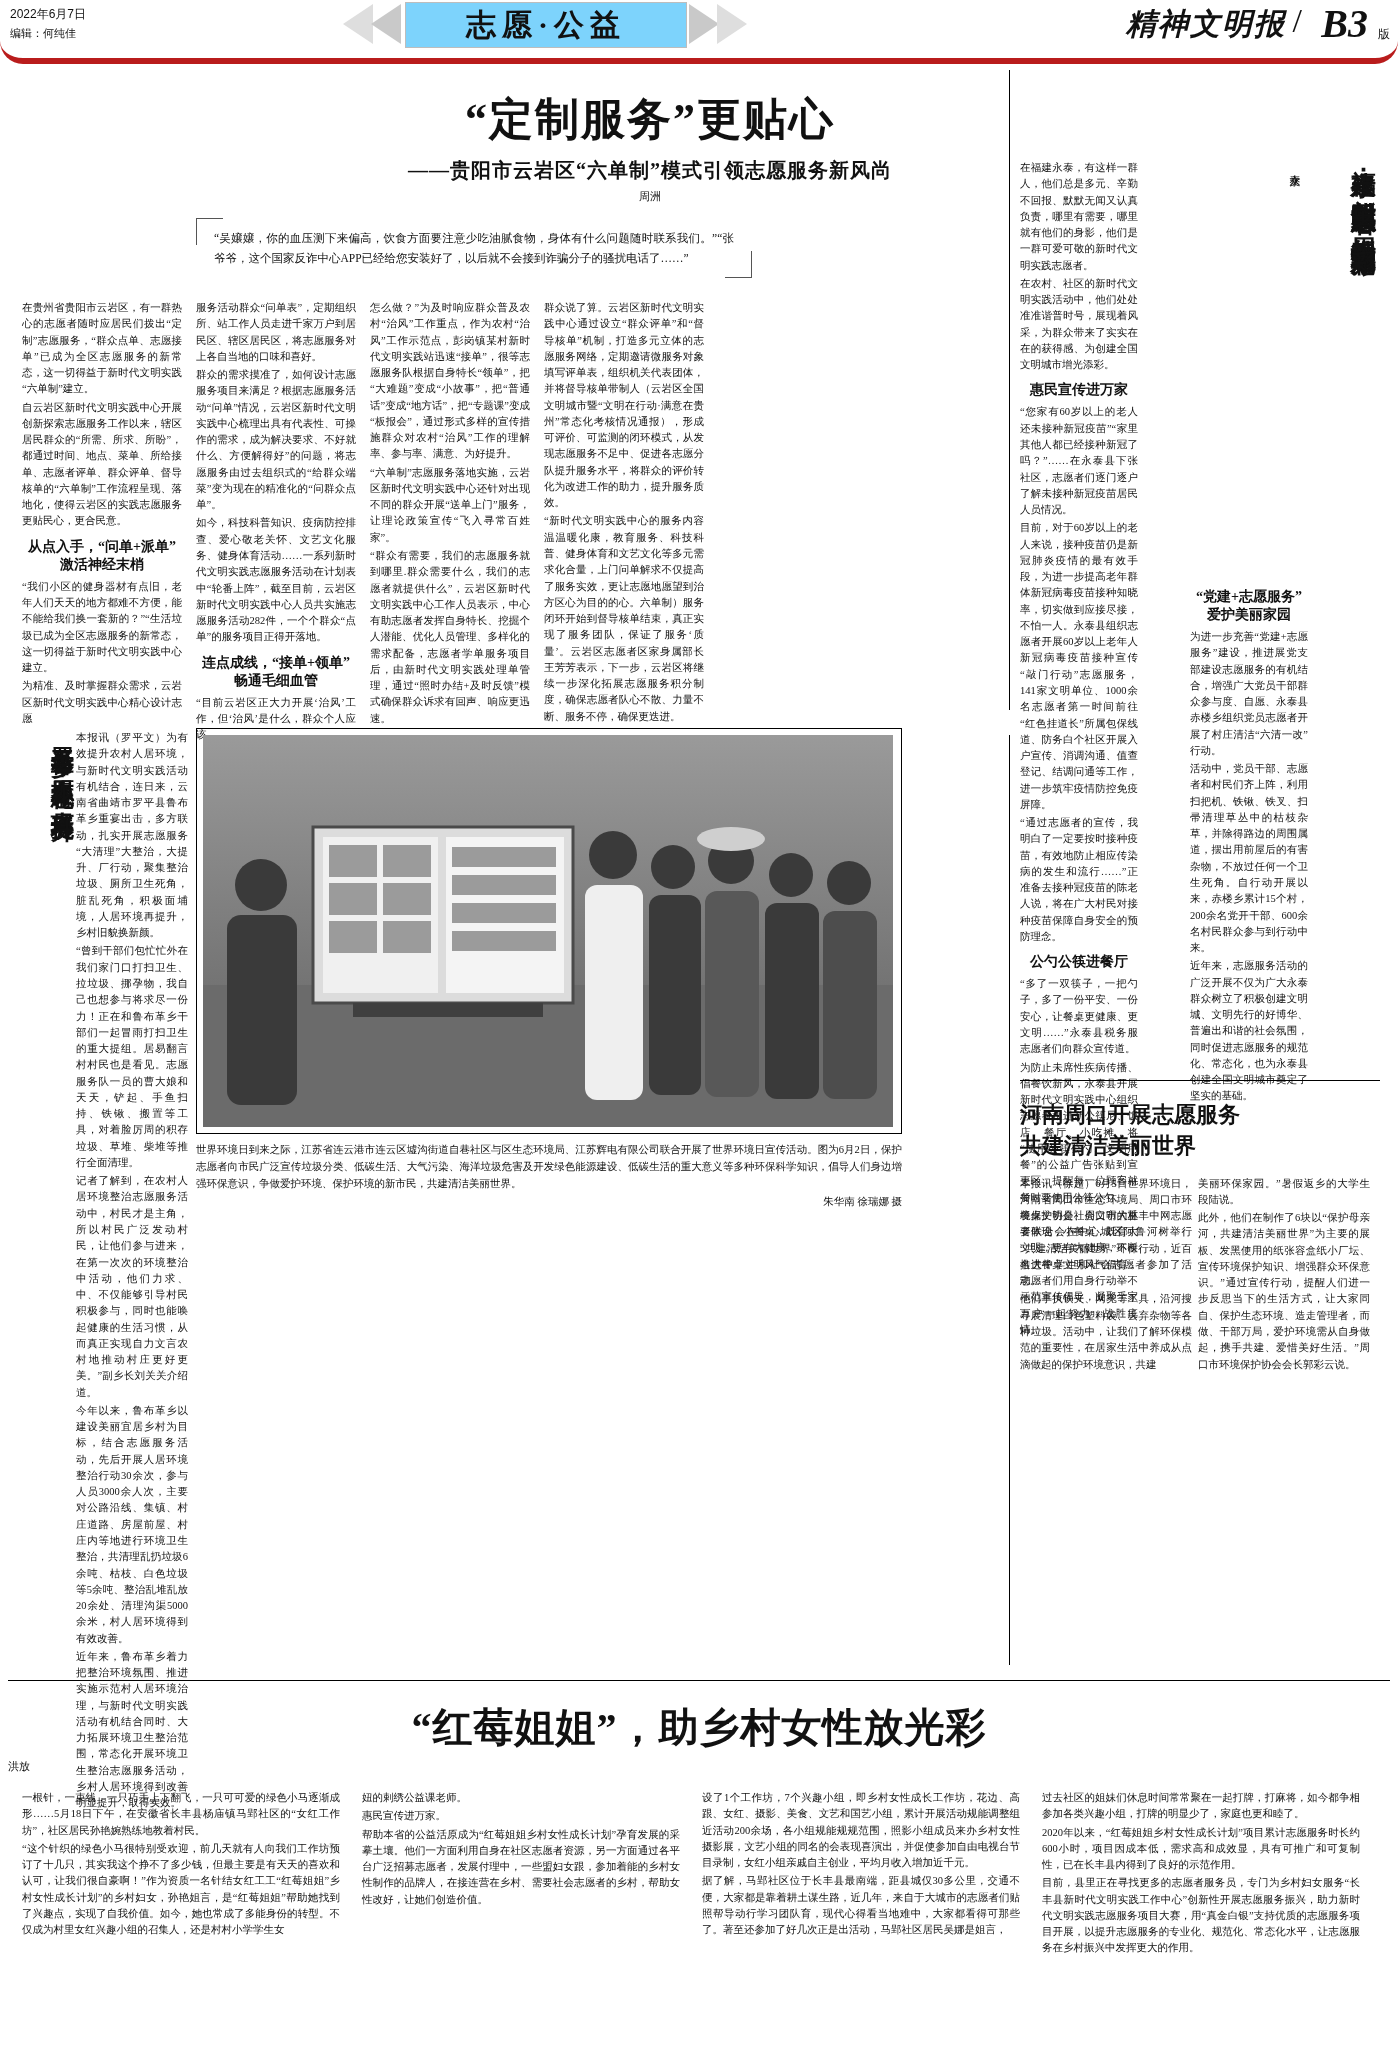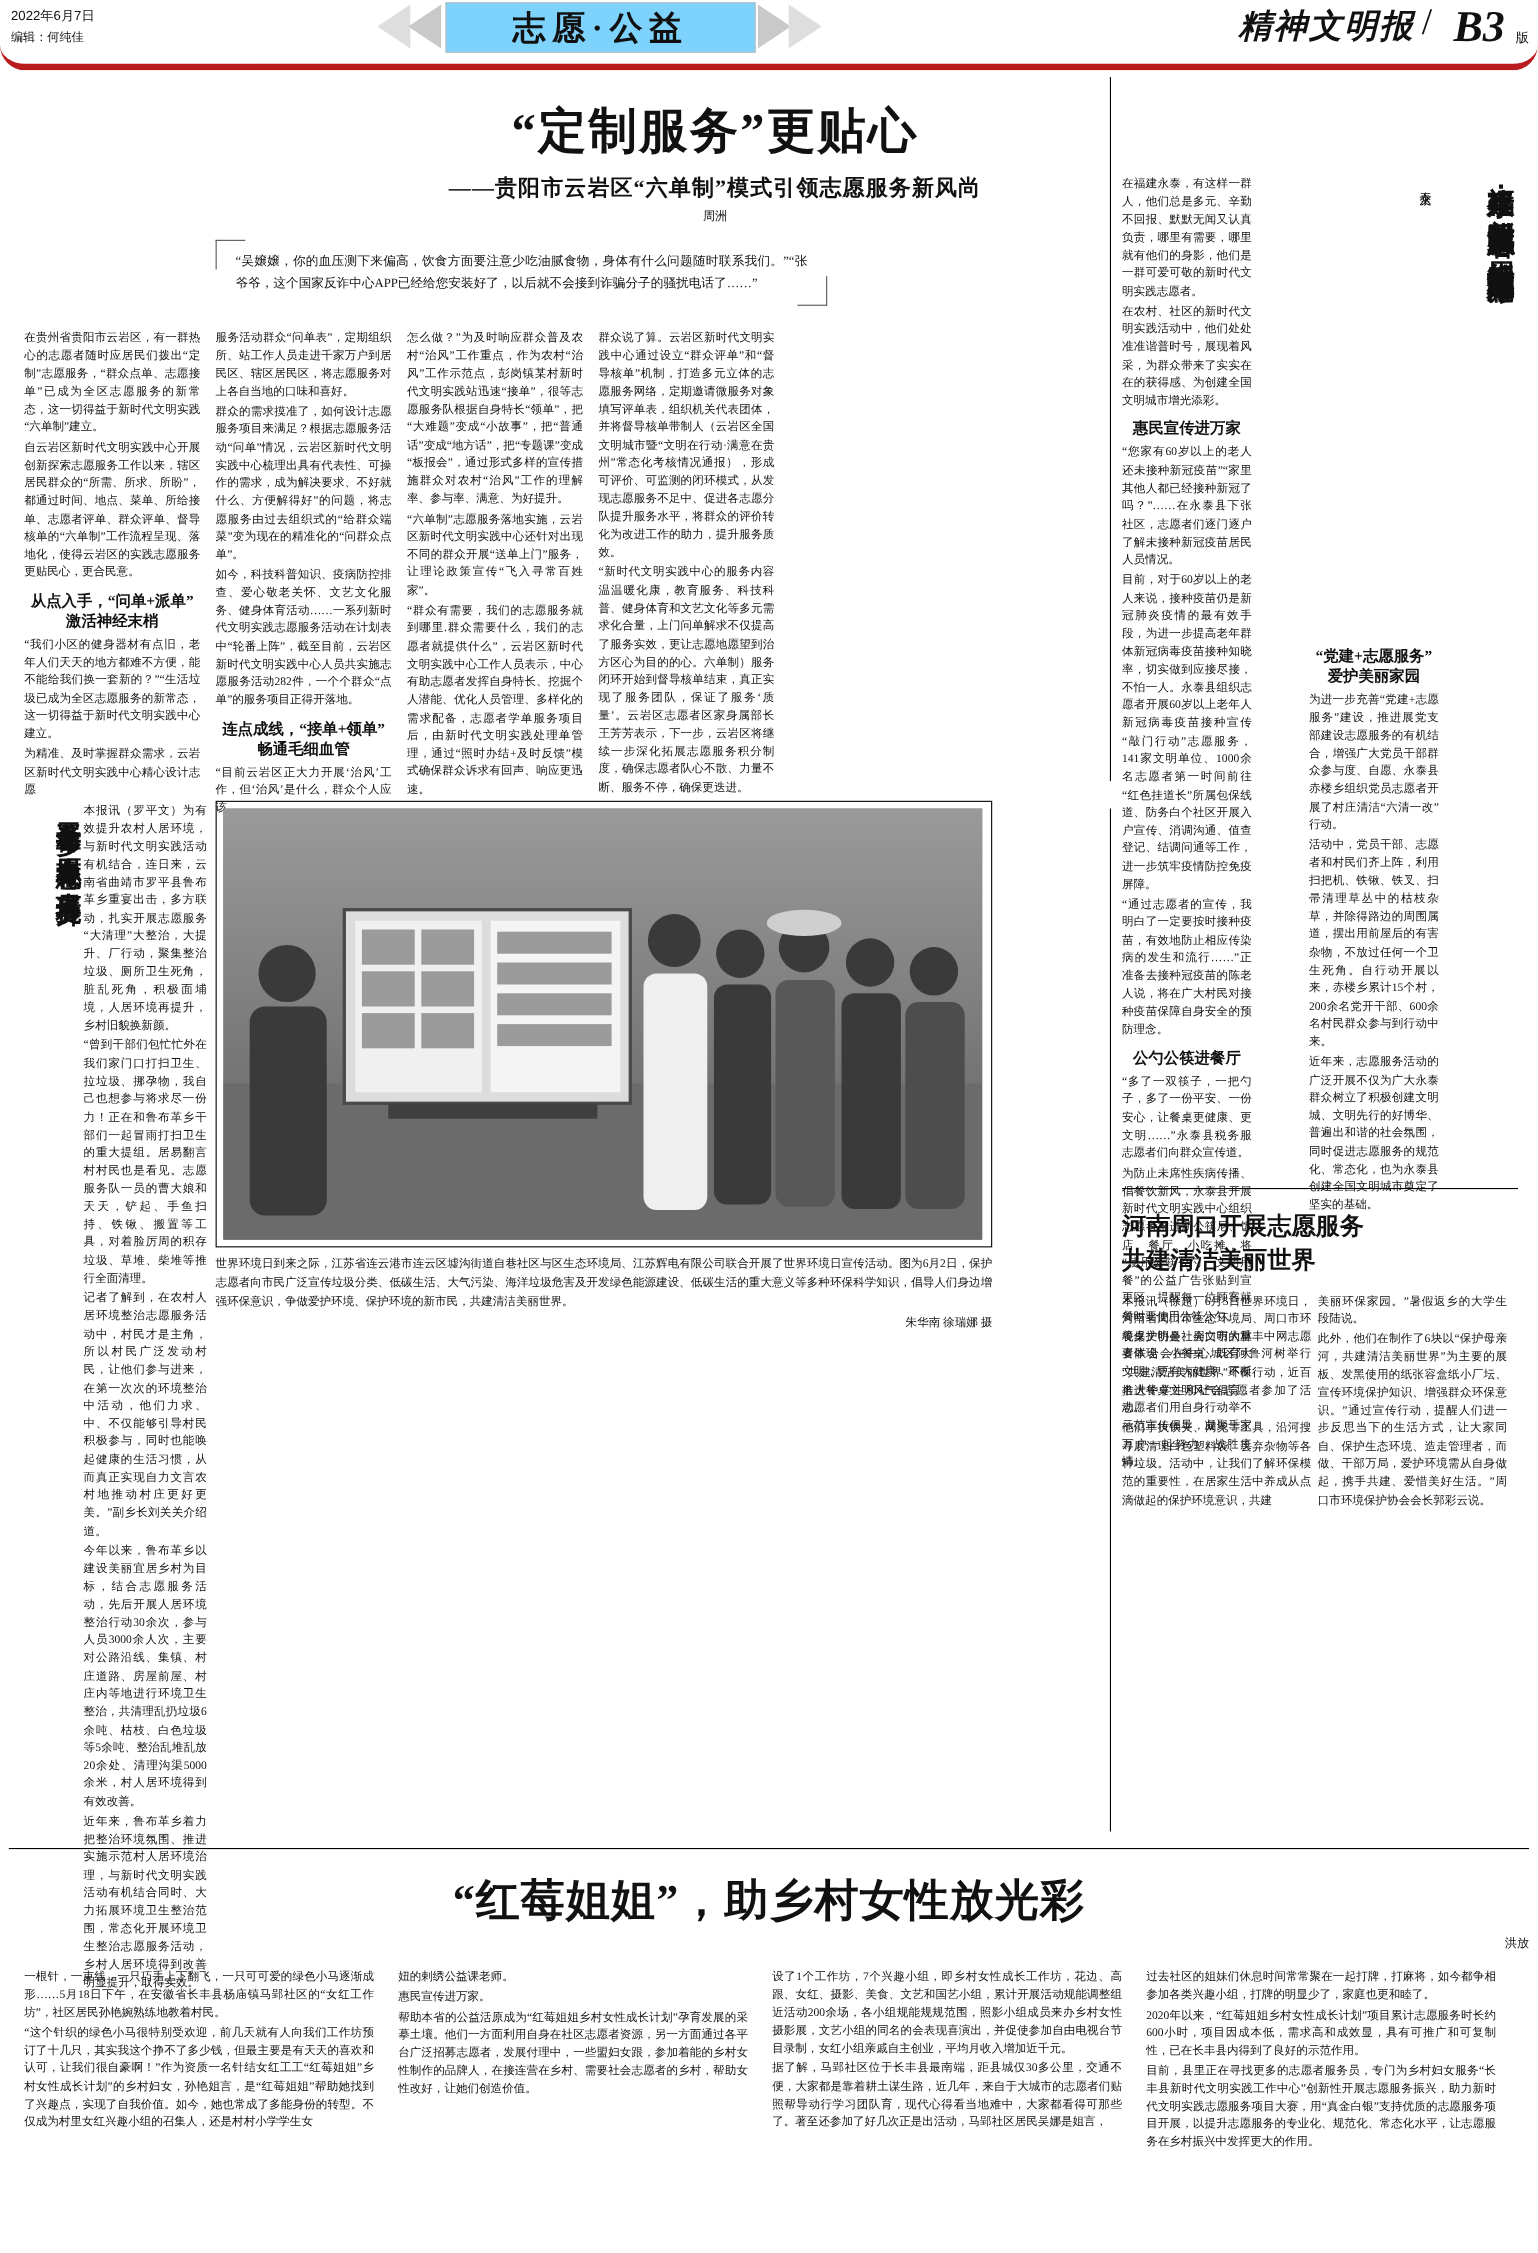--- a/index.html
+++ b/index.html
@@ -45,21 +45,21 @@
 
   
   .vtext{writing-mode:vertical-rl;text-orientation:upright;}
 
   
   .photo{background:#6f6f6f;position:relative;overflow:hidden;}
   .cap{font-size:10.5px;line-height:1.6;text-align:justify;}
   .credit{font-size:10.5px;text-align:right;margin-top:3px;}
 
   .bigtitle2{font-size:40px;font-weight:bold;text-align:center;letter-spacing:1px;}
-  .byline2{font-size:11px;text-align:right;margin-top:4px;}
+  .byline2{font-size:11px;text-align:left;margin-top:4px;}
 
   .rtitle{font-size:21px;font-weight:bold;line-height:1.35;}
 </style>
 </head>
 <body>
 
 <div class="page">
 
   <div class="masthead">
     <div class="mh-date">2022年6月7日</div>

